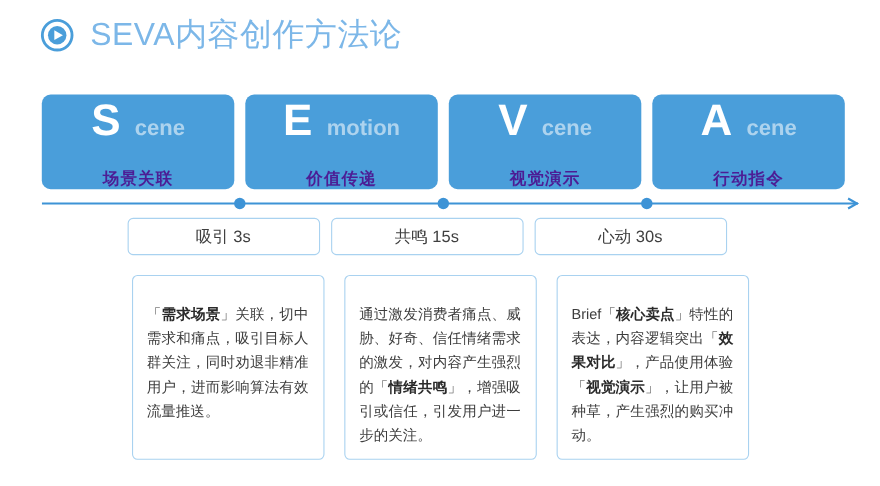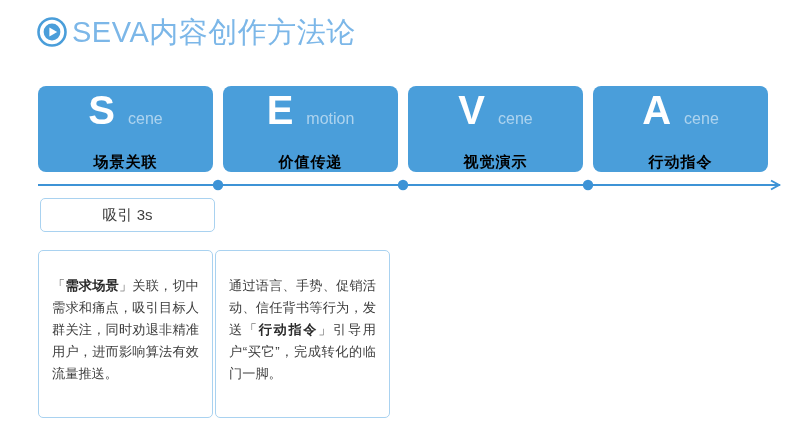--- a/index.html
+++ b/index.html
@@ -15,21 +15,21 @@
     position: relative;
   }
 
   
   .header {
     position: absolute;
     left: 36px;
     top: 16px;
     display: flex;
     align-items: center;
-    gap: 4px;
+    gap: 14px;
   }
   .play-icon {
     width: 32px;
     height: 32px;
     flex: 0 0 32px;
     display: block;
   }
   .page-title {
     font-size: 29px;
     line-height: 32px;
@@ -75,52 +75,53 @@
     height: 42px;
   }
   .letter-big {
     font-size: 40px;
     font-weight: bold;
     color: #ffffff;
     line-height: 40px;
     letter-spacing: -1px;
   }
   .letter-rest {
-    font-size: 16px;
+    font-size: 20px;
     color: rgba(255,255,255,0.55);
     line-height: 16px;
-    font-weight: 400;
+    font-weight: 700;
     margin-left: 14px;
   }
   .card-cn {
     margin-top: 22px;
     font-size: 15px;
     font-weight: bold;
-    color: #000000;
+    color: #4c1d95;
     letter-spacing: 1px;
   }
 
   
   .timeline {
     position: absolute;
     left: 38px;
     top: 178px;
     width: 752px;
     height: 14px;
   }
   .timeline svg { display: block; }
 
   
   .stage-row {
     position: absolute;
-    left: 40px;
+    left: 26px;
     top: 198px;
     width: 724px;
     display: flex;
     gap: 10px;
+    justify-content: center;
   }
   .stage-box {
     width: 175px;
     flex: 0 0 175px;
     height: 34px;
     border: 1px solid #a9d2f0;
     border-radius: 5px;
     background: #ffffff;
     display: flex;
     align-items: center;
@@ -130,21 +131,22 @@
     box-sizing: border-box;
   }
 
   
   .body-row {
     position: absolute;
     left: 38px;
     top: 250px;
     width: 724px;
     display: flex;
-    gap: 2px;
+    gap: 18px;
+    justify-content: center;
   }
   .body-box {
     width: 175px;
     flex: 0 0 175px;
     height: 168px;
     border: 1px solid #a9d2f0;
     border-radius: 5px;
     background: #ffffff;
     box-sizing: border-box;
     padding: 24px 13px 10px 13px;
@@ -219,18 +221,21 @@
     <line x1="0" y1="7" x2="742" y2="7" stroke="#3d93d6" stroke-width="2"></line>
     <polyline points="733,2.5 741,7 733,11.5" fill="none" stroke="#3d93d6" stroke-width="2"></polyline>
     <circle cx="180" cy="7" r="5.2" fill="#3d93d6"></circle>
     <circle cx="365" cy="7" r="5.2" fill="#3d93d6"></circle>
     <circle cx="550" cy="7" r="5.2" fill="#3d93d6"></circle>
   </svg>
 </div>
 
 <div class="stage-row">
   <div class="stage-box">吸引 3s</div>
+  <div class="stage-box">共鸣 15s</div>
+  <div class="stage-box">心动 30s</div>
 </div>
 
 <div class="body-row">
   <div class="body-box">「<b>需求场景</b>」关联，切中需求和痛点，吸引目标人群关注，同时劝退非精准用户，进而影响算法有效流量推送。</div>
-  <div class="body-box">通过语言、手势、促销活动、信任背书等行为，发送「<b>行动指令</b>」引导用户“买它”，完成转化的临门一脚。</div>
+  <div class="body-box">通过激发消费者痛点、威胁、好奇、信任情绪需求的激发，对内容产生强烈的「<b>情绪共鸣</b>」，增强吸引或信任，引发用户进一步的关注。</div>
+  <div class="body-box">Brief「<b>核心卖点</b>」特性的表达，内容逻辑突出「<b>效果对比</b>」，产品使用体验「<b>视觉演示</b>」，让用户被种草，产生强烈的购买冲动。</div>
 </div>
 
 </body></html>

